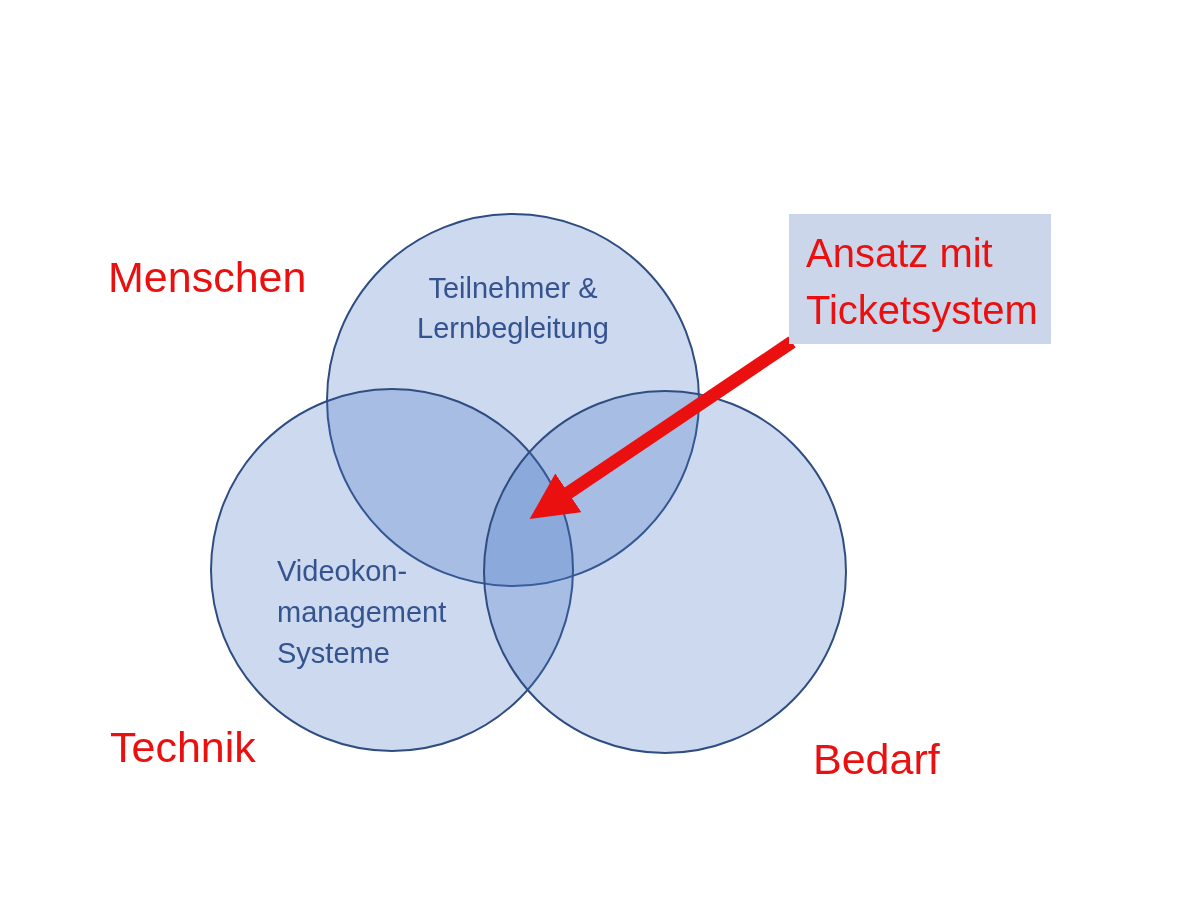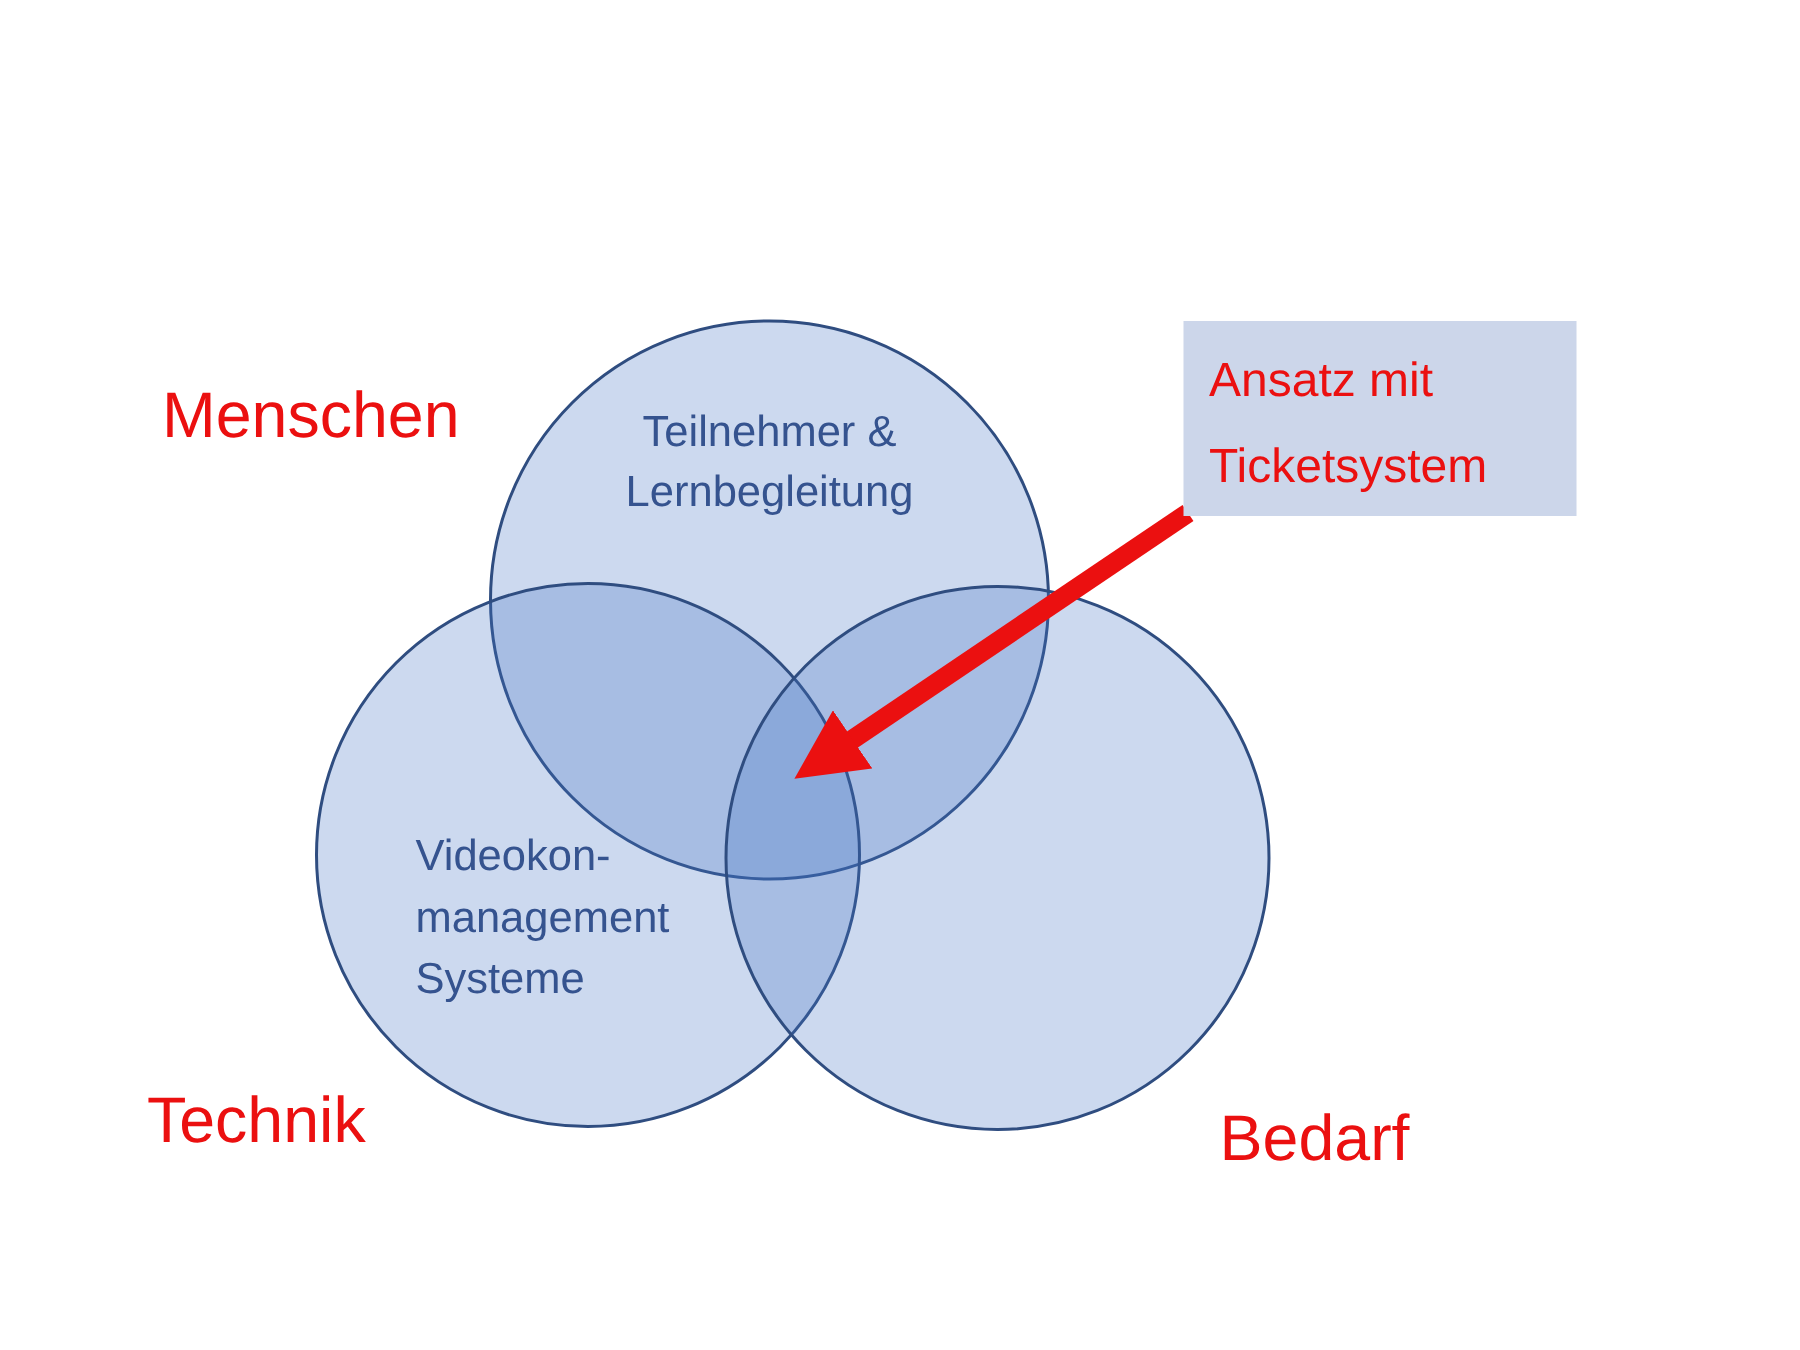--- a/index.html
+++ b/index.html
@@ -74,21 +74,21 @@
   .callout {
     position: absolute;
     left: 789px;
     top: 214px;
     width: 289px;
     height: 130px;
     background: var(--callout-bg, #CCD6EA);
     box-sizing: border-box;
     padding: 11px 0 0 17px;
     color: var(--accent-red, #EB1010);
-    font-size: 32px;
+    font-size: 40px;
     line-height: 57px;
   }
 </style>
 </head>
 <body>
 
 <div class="slide">
 
   <svg class="venn-svg" viewBox="0 0 1200 900" xmlns="http://www.w3.org/2000/svg">
     <defs>
@@ -99,21 +99,21 @@
 
     <circle class="venn-circle" cx="513" cy="400" r="186"></circle>
     <circle class="venn-circle" cx="392" cy="570" r="181"></circle>
     <circle class="venn-circle" cx="665" cy="572" r="181"></circle>
 
     <line class="arrow-shaft" x1="792" y1="342" x2="549" y2="506" marker-end="url(#arrowhead)"></line>
   </svg>
 
   <div class="outer-label" style="left:108px; top:252px;">Menschen</div>
 
-  <div class="outer-label" style="left:98px; top:722px;">Technik</div>
+  <div class="outer-label" style="left:110px; top:722px;">Technik</div>
 
   <div class="outer-label" style="left:813px; top:722px;margin-top:12px;">Bedarf</div>
 
   <div class="circle-label label-top">
     <div>Teilnehmer &amp;</div>
     <div>Lernbegleitung</div>
   </div>
 
   <div class="circle-label label-left">
     <div>Videokon-</div>

